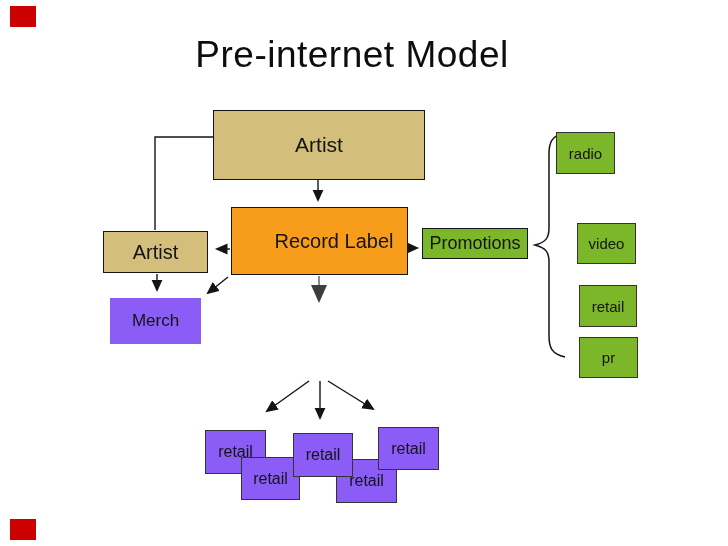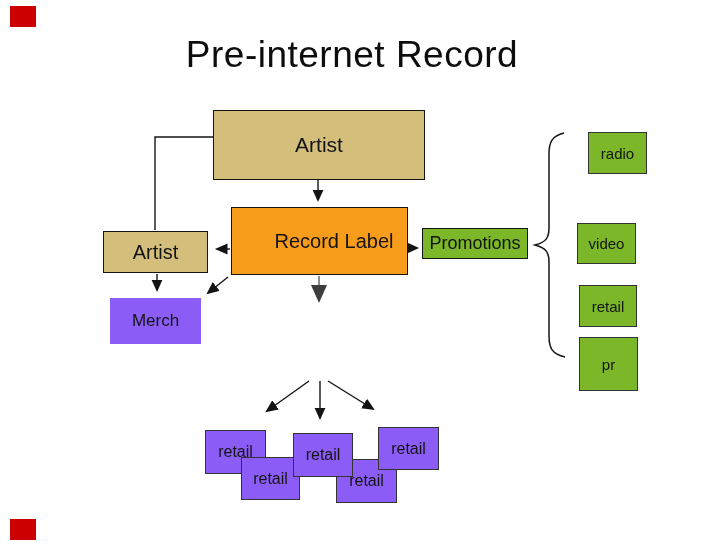--- a/index.html
+++ b/index.html
@@ -21,45 +21,45 @@
   .orange{background:#f89c1c;padding-left:29px;}
   .green{background:#7bb729;}
   .blue{background:#8b5cf6;}
   .artist      {left:213px;top:110px;width:212px;height:70px;font-size:21px;}
   .record-label{left:231px;top:207px;width:177px;height:68px;font-size:20px;}
   .touring     {left:103px;top:231px;width:105px;height:42px;font-size:20px;}
   .promotions  {left:422px;top:228px;width:106px;height:31px;font-size:18px;}
   .merch       {left:110px;top:298px;width:91px;height:46px;font-size:17px;}
   .distributor {left:261px;top:309px;width:116px;height:70px;font-size:18px;}
   .channel{width:59px;height:42px;font-size:15px;}
-  .ch-radio {left:588px;top:132px;}
+  .ch-radio {left:556px;top:132px;}
   .ch-print {left:578px;top:181px;width:56px;height:43px;}
   .ch-video {left:577px;top:223px;height:41px;}
   .ch-retail{left:579px;top:285px;width:58px;}
-  .ch-pr    {left:579px;top:337px;height:54px;}
+  .ch-pr    {left:579px;top:337px;height:41px;}
   .retail{font-size:16px;}
   .r1{left:205px;top:430px;width:61px;height:44px;z-index:1;}
   .r2{left:241px;top:457px;width:59px;height:43px;z-index:2;}
   .r3{left:293px;top:433px;width:60px;height:44px;z-index:3;}
   .r4{left:336px;top:459px;width:61px;height:44px;z-index:2;}
   .r5{left:378px;top:427px;width:61px;height:43px;z-index:3;}
   .redmark{position:absolute;left:10px;width:26px;height:21px;background:#cc0000;}
   .redmark.top{top:6px;}
   .redmark.bottom{top:519px;}
   svg.overlay{position:absolute;left:0;top:0;pointer-events:none;}
 </style>
 </head>
 <body>
 
 <div class="slide">
 
   <div class="redmark top"></div>
   <div class="redmark bottom"></div>
 
-  <div class="title">Pre-internet Record</div>
+  <div class="title">Pre-internet Model</div>
 
   <svg class="overlay" width="728" height="546" viewBox="0 0 728 546">
     <defs>
       <marker id="ahBlack" markerWidth="10" markerHeight="9" refX="7.5" refY="4" orient="auto">
         <path d="M0,0 L9,4 L0,8 z" fill="#141414"></path>
       </marker>
       <marker id="ahDark" markerWidth="10" markerHeight="9" refX="7.5" refY="4" orient="auto">
         <path d="M0,0 L9,4 L0,8 z" fill="#3d3d3d"></path>
       </marker>
     </defs>

